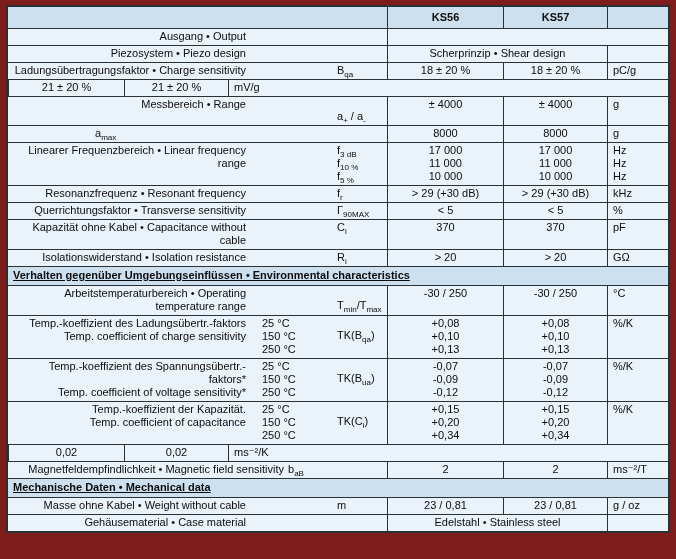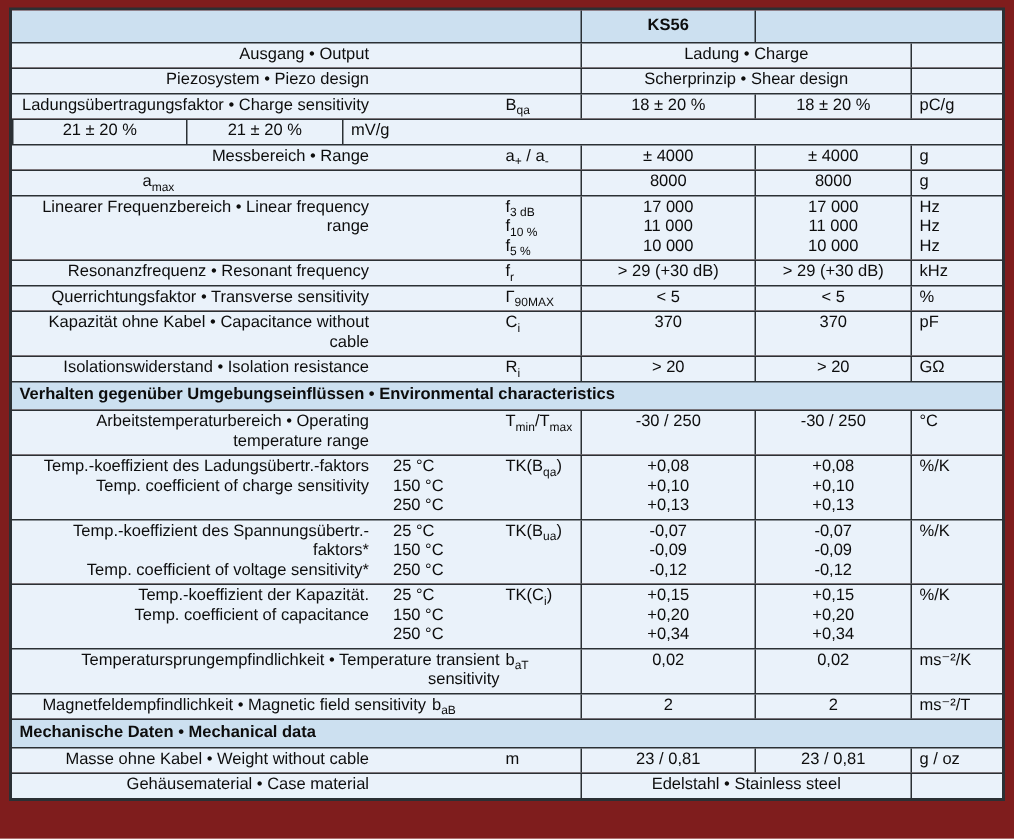--- a/index.html
+++ b/index.html
@@ -11,43 +11,43 @@
   .tr.head, .tr.section { background:#cce0f0; font-weight:bold; }
   .lg { width:379px; box-sizing:border-box; display:flex; align-items:flex-start; }
   .lbl { width:242px; box-sizing:border-box; padding:1px 4px 2px 5px; line-height:13px;text-align:right; }
   .tmp { width:87px; box-sizing:border-box; padding:1px 2px 2px 12px; line-height:13px; }
   .sym { width:50px; box-sizing:border-box; padding:1px 2px 2px 0; line-height:13px; }
   .c56 { width:116px; box-sizing:border-box; border-left:1px solid #2b3034; text-align:center; padding:1px 3px 2px; line-height:13px; }
   .c57 { width:104px; box-sizing:border-box; border-left:1px solid #2b3034; text-align:center; padding:1px 3px 2px; line-height:13px; }
   .cspan { width:220px; box-sizing:border-box; border-left:1px solid #2b3034; text-align:center; padding:1px 3px 2px; line-height:13px; }
   .unit { width:61px; box-sizing:border-box; border-left:1px solid #2b3034; padding:1px 3px 2px 5px; line-height:13px; }
   .tr.head .lbl, .tr.head .c56, .tr.head .c57, .tr.head .unit { padding-top:4px; padding-bottom:4px; }
-  .tr.section .secl { width:100%; box-sizing:border-box; padding:2px 5px 3px; line-height:13px; }
+  .tr.section .secl { width:100%; box-sizing:border-box; padding:2px 5px 3px; line-height:13px;text-decoration:underline; }
   sub { font-size:8px; line-height:0; }
-  .nowrap { white-space:nowrap; }
+  .nowrap { white-space:nowrap;margin-top:12px; }
 </style>
 </head>
 <body>
 
 <div class="page">
   <div class="table">
 
     <div class="tr head">
       <div class="lg">
           <div class="lbl"></div>
         </div>
       <div class="c56">KS56</div>
+      <div class="c57">KS57</div>
       <div class="unit"></div>
     </div>
 
     <div class="tr">
       <div class="lg">
           <div class="lbl">Ausgang • Output</div>
         </div>
-      <div class="cspan">Ladung • Charge</div>
       <div class="unit"></div>
     </div>
 
     <div class="tr">
       <div class="lg">
           <div class="lbl">Piezosystem • Piezo design</div>
         </div>
       <div class="cspan">Scherprinzip • Shear design</div>
       <div class="unit"></div>
     </div>
@@ -248,24 +248,20 @@
       </div>
       <div class="c57">
         <div>+0,15</div>
         <div>+0,20</div>
         <div>+0,34</div>
       </div>
       <div class="unit">%/K</div>
     </div>
 
     <div class="tr">
-      <div class="lg">
-        <div class="lbl" style="width:329px;">Temperatursprungempfindlichkeit • Temperature transient sensitivity</div>
-        <div class="sym"><span>b</span><sub>aT</sub></div>
-      </div>
       <div class="c56">0,02</div>
       <div class="c57">0,02</div>
       <div class="unit">ms⁻²/K</div>
     </div>
 
     <div class="tr">
       <div class="lg">
         <div class="lbl" style="width:280px;">Magnetfeldempfindlichkeit  • Magnetic field sensitivity</div>
         <div class="sym"><span>b</span><sub>aB</sub></div>
       </div>

